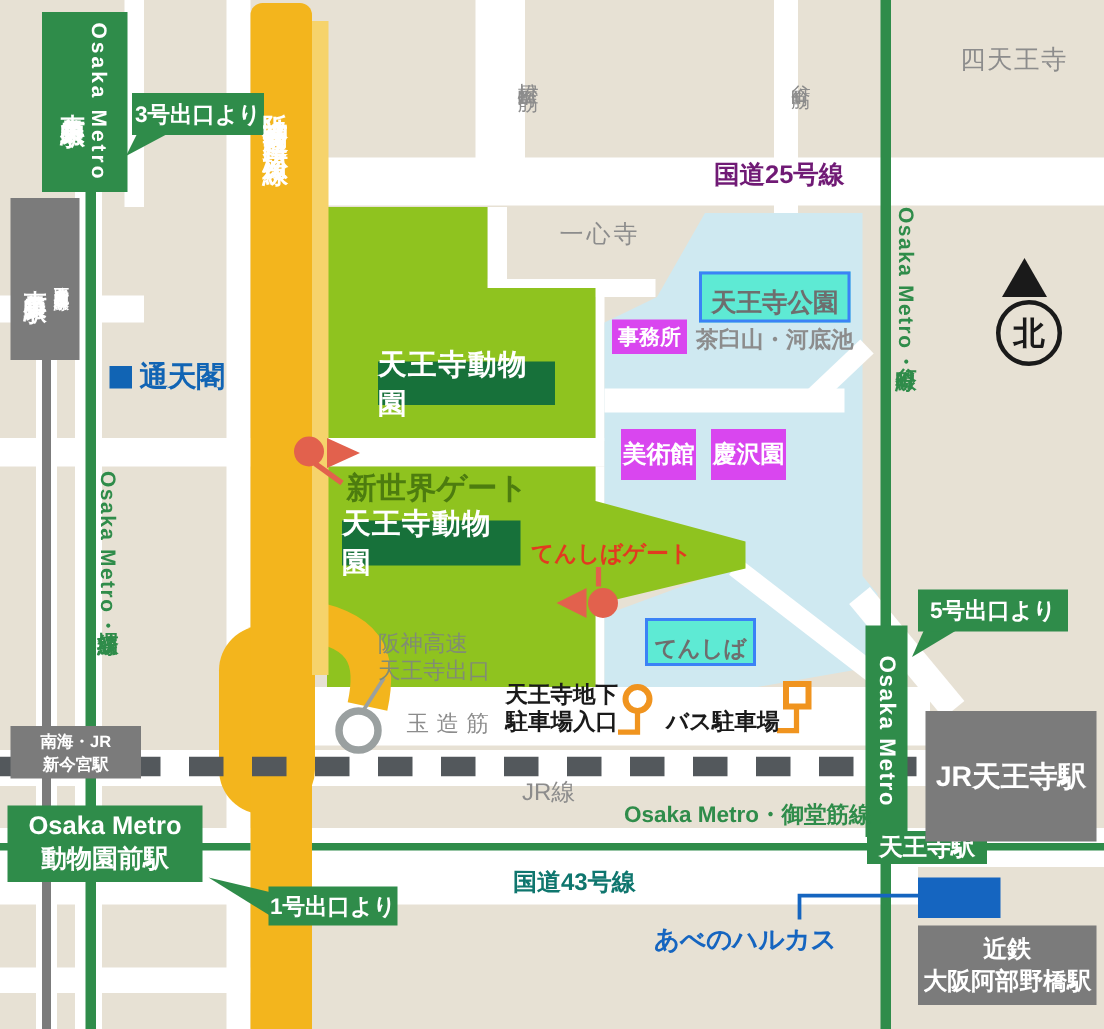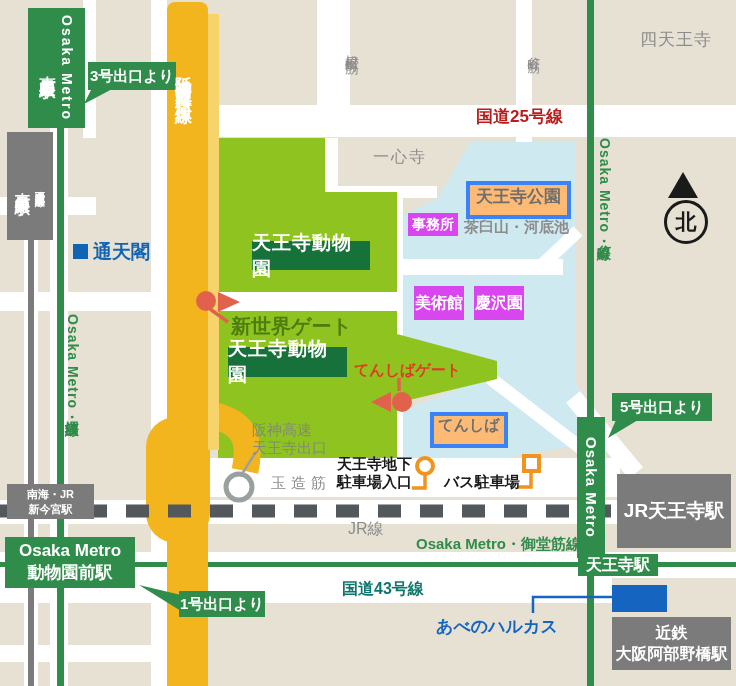--- a/index.html
+++ b/index.html
@@ -6,22 +6,22 @@
   #map{position:relative;width:736px;height:686px;background:#e7e1d4;overflow:hidden;
        font-family:"Liberation Sans",sans-serif}
   .abs{position:absolute}
   .road{position:absolute;background:#fff}
   .t{position:absolute;white-space:nowrap;line-height:1.18}
   .vt{writing-mode:vertical-rl;text-orientation:mixed;letter-spacing:2px}
   .gbox{position:absolute;background:#2f8c4a;color:#fff;font-weight:bold;
         display:flex;align-items:center;justify-content:center;text-align:center}
   .graybox{position:absolute;background:#7b7b7b;color:#fff;font-weight:bold;
         display:flex;flex-direction:column;align-items:center;justify-content:center;text-align:center}
-  .whitebox{position:absolute;background:#fdba74;border:4px solid #3b82f6;color:#6e6e6e;font-weight:bold;
-        display:flex;align-items:flex-start;justify-content:center}
+  .whitebox{position:absolute;background:#5eead4;border:2px solid #3b82f6;color:#6e6e6e;font-weight:bold;
+        display:flex;align-items:flex-end;justify-content:center}
   .orangebox{position:absolute;background:#d946ef;color:#fff;font-weight:bold;
         display:flex;align-items:center;justify-content:center}
   .zoolabel{position:absolute;background:#17713a;color:#fff;font-weight:bold;font-size:19px;
         display:flex;align-items:center;justify-content:flex-end;letter-spacing:1px}
   .cols{display:flex;flex-direction:row-reverse;align-items:center;justify-content:center;gap:4px}
   .cols > span{writing-mode:vertical-rl;text-orientation:mixed;line-height:1;letter-spacing:2px}
   .line{position:absolute}
 </style>
 </head>
 <body>
@@ -105,21 +105,21 @@
     <span>南海・JR</span>
     <span>新今宮駅</span>
   </div>
   <div class="gbox" style="left:5px;top:537px;width:130px;height:51px;flex-direction:column;font-size:17px">
     <span>Osaka Metro</span>
     <span>動物園前駅</span>
   </div>
   <div class="gbox" style="left:578px;top:554px;width:80px;height:22px;font-size:16px">
     <span>天王寺駅</span>
   </div>
-  <div class="graybox" style="left:617px;top:474px;width:114px;height:74px;font-size:19px">
+  <div class="graybox" style="left:617px;top:474px;width:114px;height:87px;font-size:19px">
     <span>JR天王寺駅</span>
   </div>
   <div class="graybox" style="left:612px;top:617px;width:119px;height:53px;font-size:16px">
     <span>近鉄</span>
     <span>大阪阿部野橋駅</span>
   </div>
 
   <div class="gbox" style="left:88px;top:62px;width:88px;height:28px;font-size:15px">
     <span>3号出口より</span>
   </div>
@@ -150,21 +150,21 @@
     <span>美術館</span>
   </div>
   <div class="orangebox" style="left:474px;top:286px;width:50px;height:34px;font-size:16px">
     <span>慶沢園</span>
   </div>
 
   <div class="abs" style="left:612px;top:585px;width:55px;height:27px;background:#1565c0"></div>
 
   <div class="abs" style="left:73px;top:244px;width:15px;height:15px;background:#1164b4"></div>
 
-  <div class="t" style="left:476px;top:107px;font-size:17px;font-weight:bold;color:#b91c1c">国道25号線</div>
+  <div class="t" style="left:476px;top:107px;font-size:17px;font-weight:bold;color:#701a75">国道25号線</div>
   <div class="t" style="left:342px;top:580px;font-size:16px;font-weight:bold;color:#0f766e">国道43号線</div>
   <div class="t vt" style="left:344px;top:44px;font-size:14px;color:#8c8c8c">松屋町筋</div>
   <div class="t vt" style="left:526px;top:46px;font-size:13px;color:#8c8c8c">谷町筋</div>
   <div class="t" style="left:271px;top:474px;font-size:15px;color:#8c8c8c;letter-spacing:5px">玉造筋</div>
   <div class="t vt" style="left:173px;top:62px;font-size:17px;font-weight:bold;color:#fff;letter-spacing:3px">阪神高速道路 松原線</div>
   <div class="t" style="left:252px;top:421px;font-size:15px;color:#818c74">
     <span style="display:block">阪神高速</span>
     <span style="display:block">天王寺出口</span>
   </div>
   <div class="t" style="left:640px;top:30px;font-size:17px;color:#8c8c8c;letter-spacing:1px">四天王寺</div>

